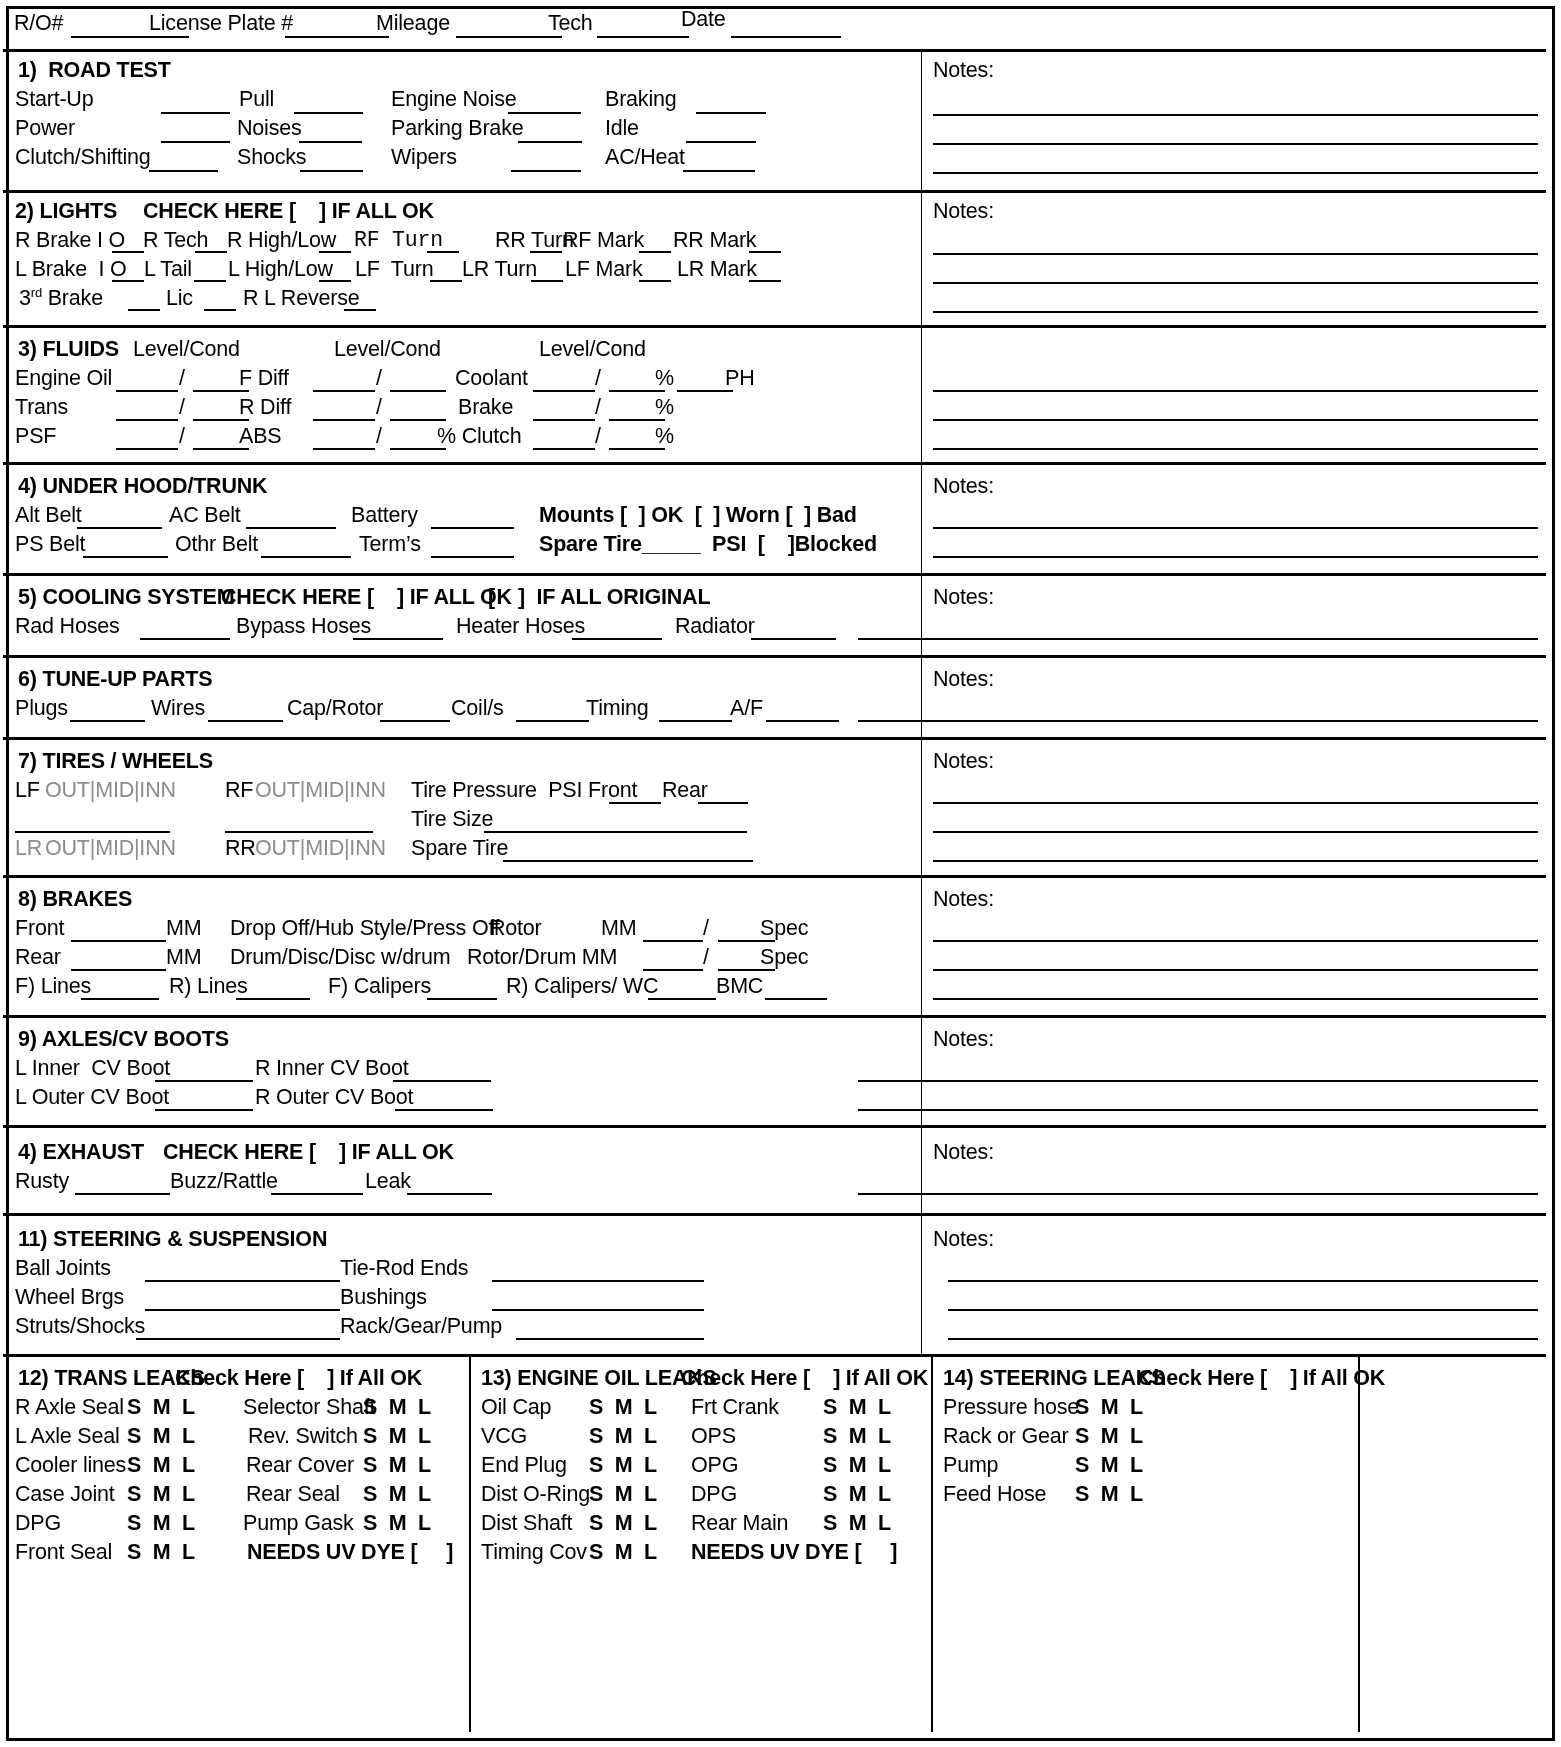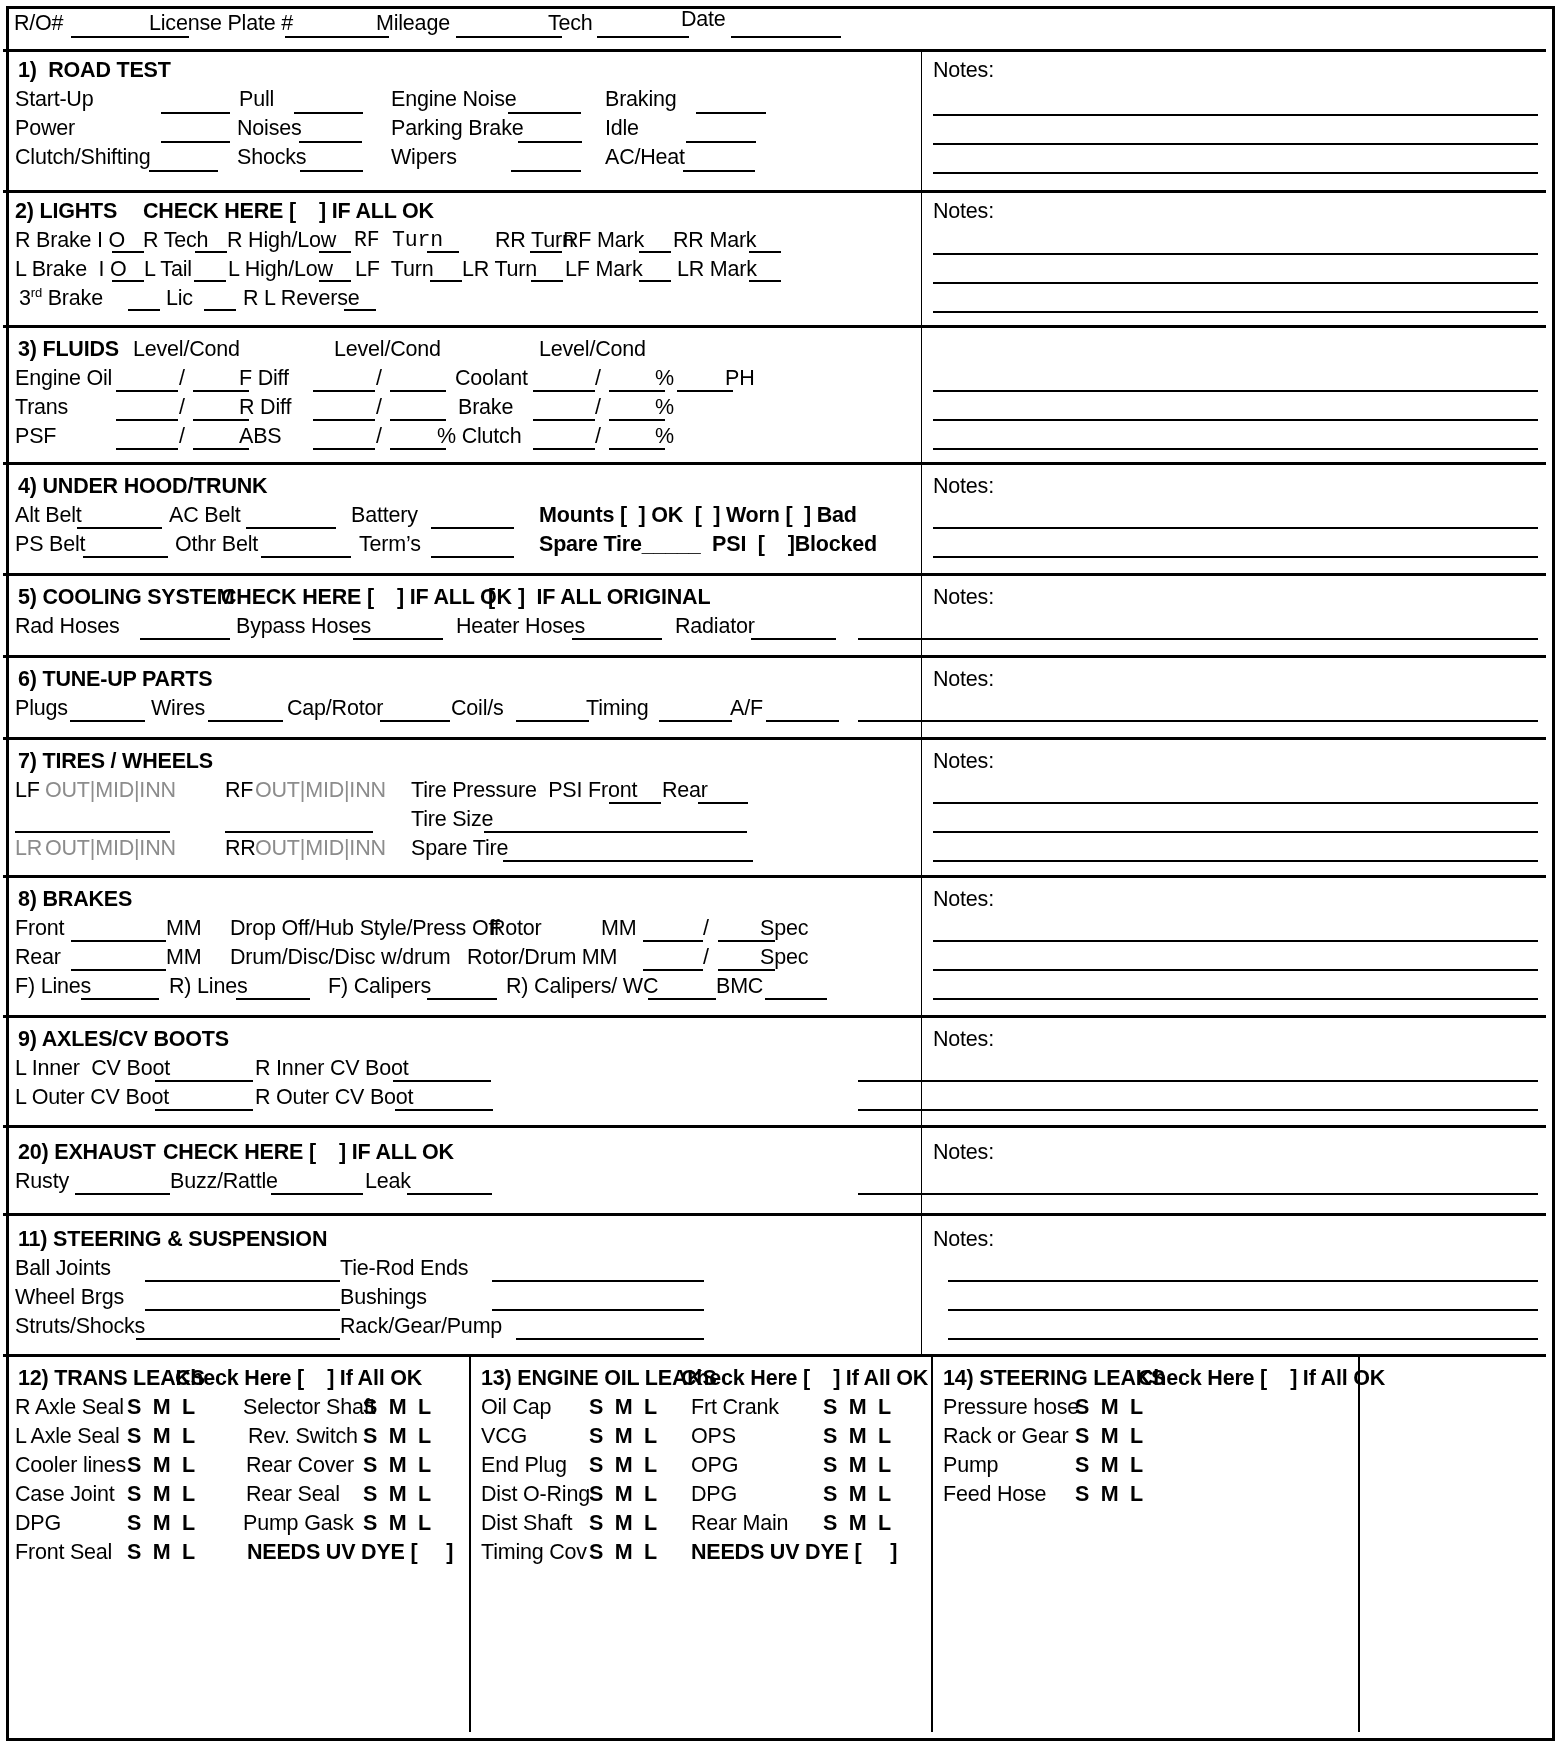--- a/index.html
+++ b/index.html
@@ -424,21 +424,21 @@
 
       <span class="t p" style="left:930px; top:11px;">Notes:</span>
       <span class="noteline" style="left:855px; top:62px; width:680px;"></span>
       <span class="noteline" style="left:855px; top:91px; width:680px;"></span>
     </div>
   </div>
 
   <div class="sect" style="top:1125px; height:88px;">
     <div class="sect-inner">
       <div class="vline" style="left:918px;"></div>
-      <span class="t b p" style="left:15px; top:14px;">20) EXHAUST</span>
+      <span class="t b p" style="left:15px; top:14px;">4) EXHAUST</span>
       <span class="t b p" style="left:160px; top:14px;">CHECK HERE [    ] IF ALL OK</span>
 
       <span class="t p" style="left:12px; top:43px;">Rusty</span>
       <span class="fieldline" style="left:72px; top:65px; width:95px;"></span>
       <span class="t p" style="left:167px; top:43px;">Buzz/Rattle</span>
       <span class="fieldline" style="left:268px; top:65px; width:92px;"></span>
       <span class="t p" style="left:362px; top:43px;">Leak</span>
       <span class="fieldline" style="left:404px; top:65px; width:85px;"></span>
 
       <span class="t p" style="left:930px; top:14px;">Notes:</span>

